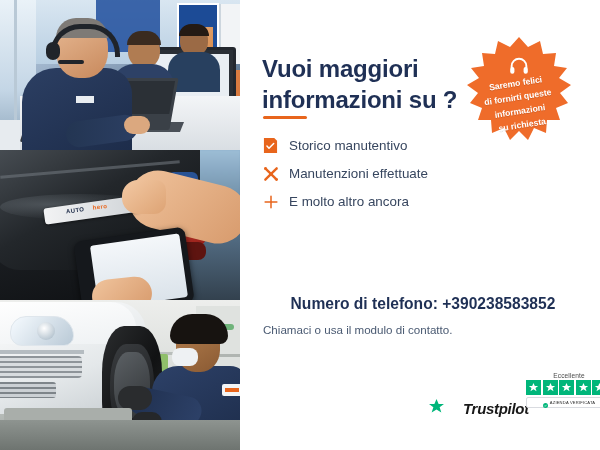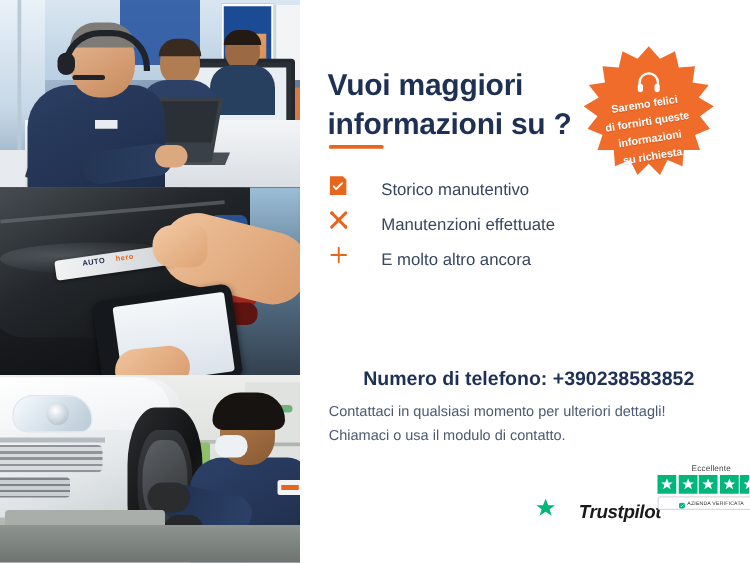--- a/index.html
+++ b/index.html
@@ -146,21 +146,21 @@
   
   .badge-wrap{position:absolute;left:215px;top:33px;width:128px;height:128px;}
   .badge-wrap svg{position:absolute;left:0;top:0;}
   .badge-ico{position:absolute;left:50%;top:22px;transform:translateX(-50%);width:22px;height:22px;}
   .badge-txt{position:absolute;left:0;top:44px;width:128px;text-align:center;
     color:#fff;font-size:8.6px;font-weight:700;line-height:1.62;
     transform:rotate(-9deg);text-shadow:0 1px 0 rgba(0,0,0,.12);}
 
   
   .features{position:absolute;left:23px;top:132px;width:300px;}
-  .frow{display:flex;align-items:flex-end;height:27px;margin-bottom:1px;gap:16px;}
+  .frow{display:flex;align-items:center;height:27px;margin-bottom:1px;}
   .fico{width:26px;height:22px;flex:0 0 26px;display:flex;align-items:center;justify-content:flex-start;}
   .flabel{font-size:13.4px;color:#37465f;white-space:nowrap;}
 
   
   .phone{position:absolute;left:23px;top:295px;width:320px;
     font-size:15.6px;font-weight:700;color:#1f3055;text-align:center;}
   .subtext{position:absolute;left:23px;top:321px;width:320px;
     font-size:11.6px;line-height:1.62;color:#4a5a72;}
 
   
@@ -336,21 +336,20 @@
             <path d="M9 2.4v13.2M2.4 9h13.2" stroke="#e8651c" stroke-width="1.7" stroke-linecap="round"></path>
           </svg>
         </span>
         <span class="flabel">E molto altro ancora</span>
       </div>
 
     </div>
 
     <div class="phone">Numero di telefono: +390238583852</div>
     <div class="subtext">
-      <div>Contattaci in qualsiasi momento per ulteriori dettagli!</div>
       <div>Chiamaci o usa il modulo di contatto.</div>
     </div>
 
     <div class="tp">
       <div class="tp-logo">
         <span>
           <svg width="17" height="17" viewBox="0 0 20 20">
             <path d="M10 1.2l2.5 6h6.3l-5.1 3.8 2 6.2L10 13.4 4.3 17.2l2-6.2L1.2 7.2h6.3z" fill="#00b67a"></path>
           </svg>
         </span>

